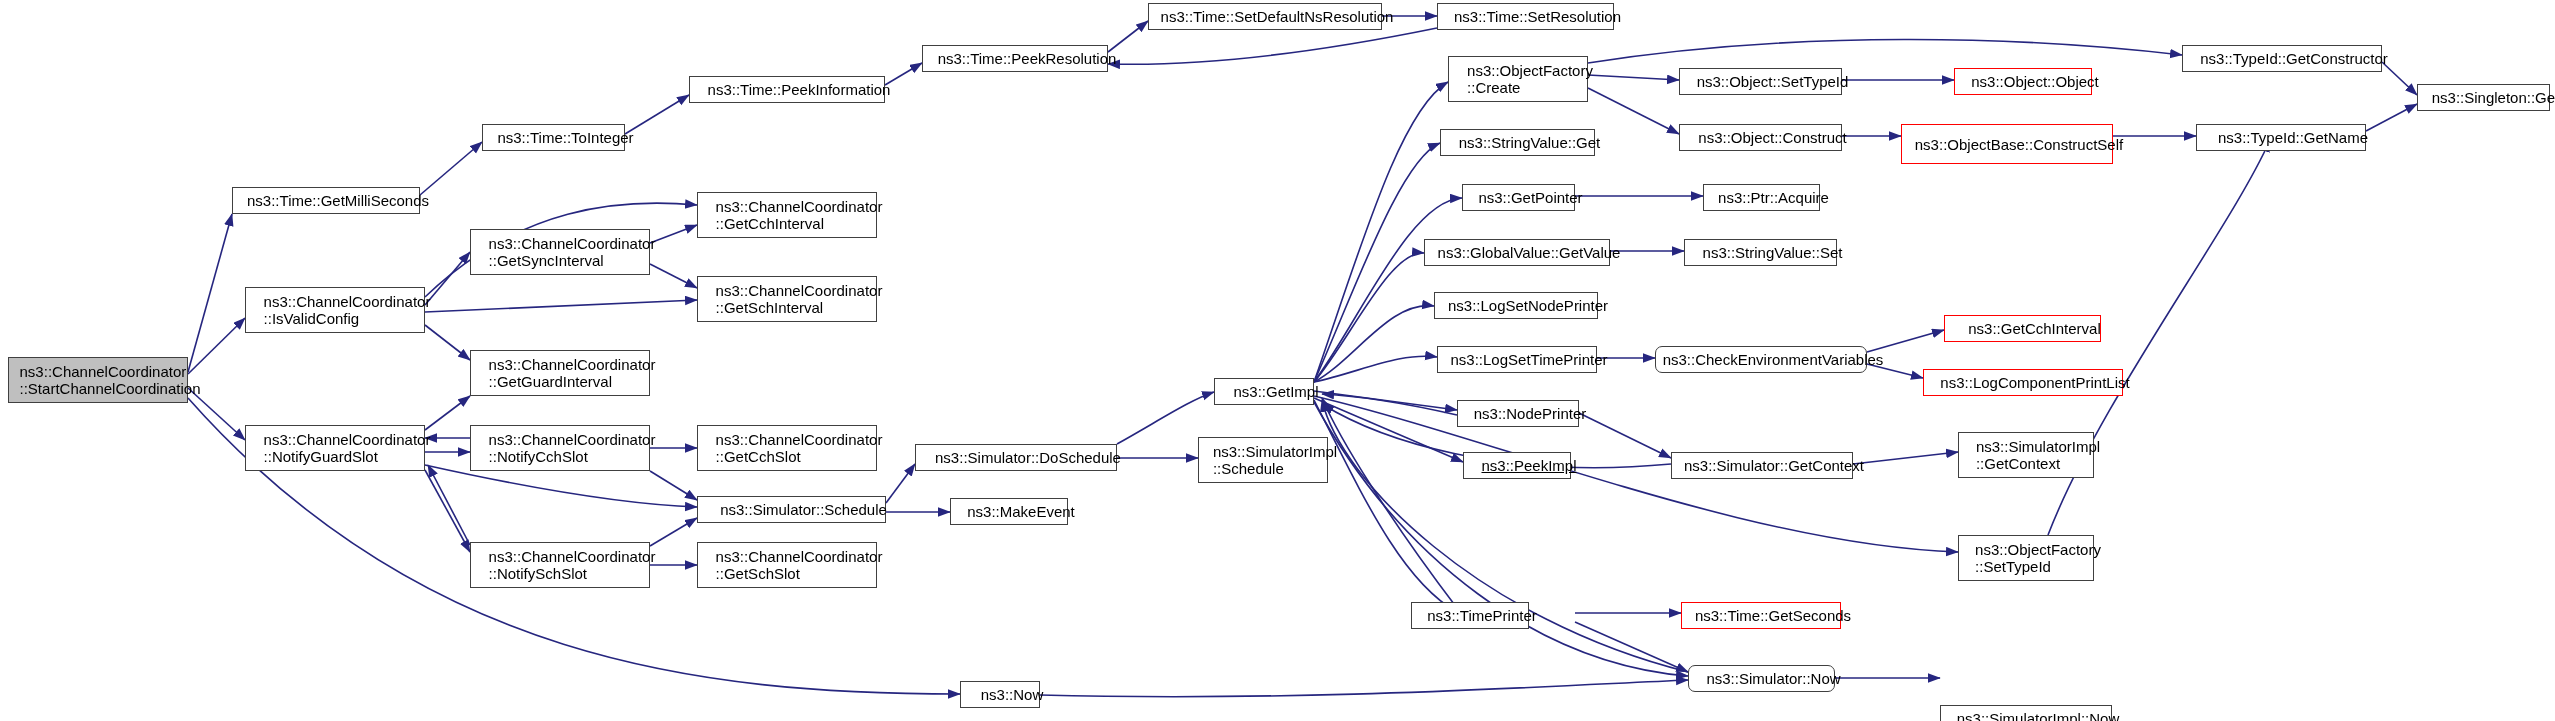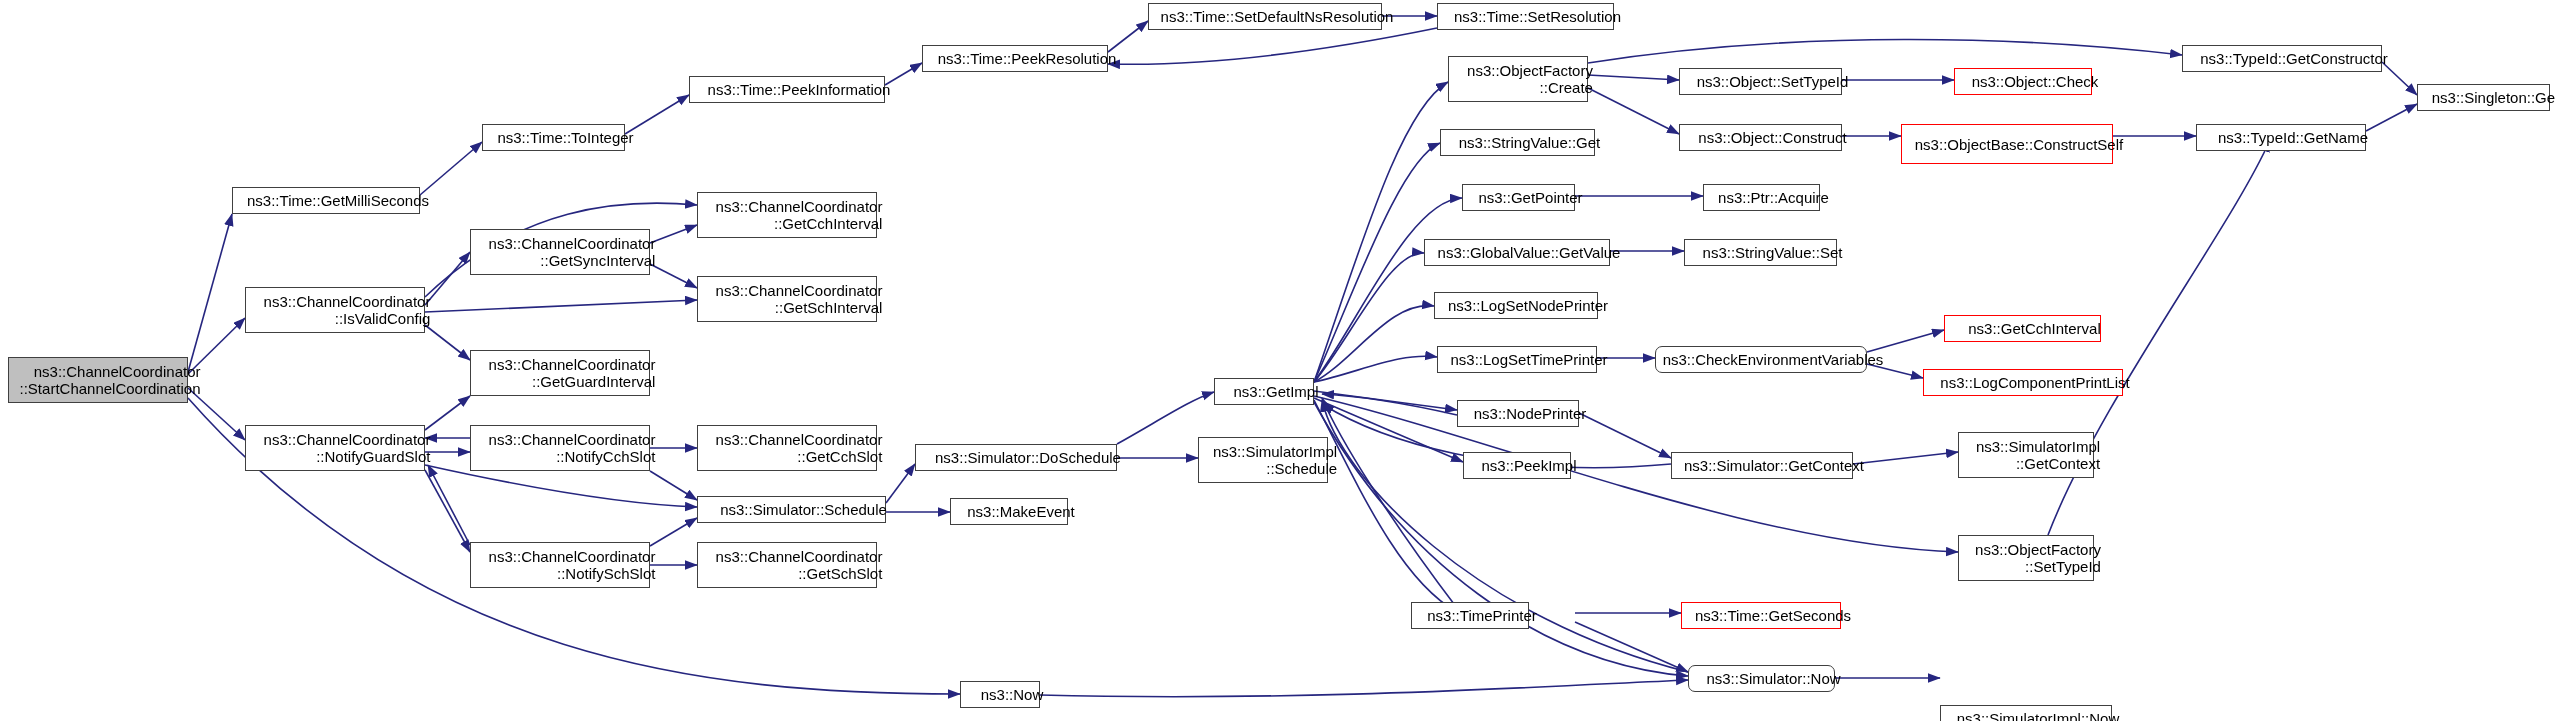--- a/index.html
+++ b/index.html
@@ -11,21 +11,21 @@
     font-family:"Liberation Sans", sans-serif;
     overflow:hidden;
   }
   #edges{position:absolute;left:0;top:0;width:2555px;height:721px;}
   .node{
     position:absolute;
     box-sizing:border-box;
     display:flex;
     align-items:center;
     justify-content:center;
-    text-align:right;
+    text-align:left;
     background:#ffffff;
     border:1px solid #404040;
     color:#000000;
     font-size:15px;
     line-height:17px;
     letter-spacing:0px;
     white-space:pre-line;
     z-index:5;
     padding-left:24px;
   }
@@ -153,29 +153,29 @@
       <div class="node" style="left: 960px; top: 681px; width: 80px; height: 27px;"><span>ns3::Now</span></div>
       <div class="node" style="left: 1214px; top: 378px; width: 100px; height: 27px;"><span>ns3::GetImpl</span></div>
       <div class="node" style="left: 1448px; top: 56px; width: 140px; height: 46px;"><span>ns3::ObjectFactory
 ::Create</span></div>
       <div class="node" style="left: 1440px; top: 129px; width: 155px; height: 27px;"><span>ns3::StringValue::Get</span></div>
       <div class="node" style="left: 1462px; top: 184px; width: 113px; height: 27px;"><span>ns3::GetPointer</span></div>
       <div class="node" style="left: 1424px; top: 239px; width: 186px; height: 27px;"><span>ns3::GlobalValue::GetValue</span></div>
       <div class="node" style="left: 1434px; top: 292px; width: 164px; height: 27px;"><span>ns3::LogSetNodePrinter</span></div>
       <div class="node" style="left: 1437px; top: 346px; width: 160px; height: 27px;"><span>ns3::LogSetTimePrinter</span></div>
       <div class="node" style="left: 1457px; top: 400px; width: 122px; height: 27px;"><span>ns3::NodePrinter</span></div>
-      <div class="node" style="left: 1463px; top: 452px; width: 108px; height: 27px;"><span>ns3::PeekImpl</span></div>
+      <div class="node" style="left: 1463px; top: 452px; width: 108px; height: 27px; text-decoration: underline;"><span>ns3::PeekImpl</span></div>
       <div class="node" style="left: 1411px; top: 602px; width: 118px; height: 27px;"><span>ns3::TimePrinter</span></div>
       <div class="node" style="left: 1679px; top: 68px; width: 163px; height: 27px;"><span>ns3::Object::SetTypeId</span></div>
       <div class="node" style="left: 1679px; top: 124px; width: 163px; height: 27px;"><span>ns3::Object::Construct</span></div>
       <div class="node" style="left: 1703px; top: 184px; width: 117px; height: 27px;"><span>ns3::Ptr::Acquire</span></div>
       <div class="node" style="left: 1684px; top: 239px; width: 153px; height: 27px;"><span>ns3::StringValue::Set</span></div>
       <div class="node" style="left: 1655px; top: 346px; width: 212px; height: 27px; border-radius: 7px;"><span>ns3::CheckEnvironmentVariables</span></div>
       <div class="node" style="left: 1671px; top: 452px; width: 182px; height: 27px;"><span>ns3::Simulator::GetContext</span></div>
-      <div class="node red" style="left: 1954px; top: 68px; width: 138px; height: 27px;"><span>ns3::Object::Check</span></div>
+      <div class="node red" style="left: 1954px; top: 68px; width: 138px; height: 27px;"><span>ns3::Object::Object</span></div>
       <div class="node red" style="left: 1901px; top: 124px; width: 212px; height: 40px;"><span>ns3::ObjectBase::ConstructSelf</span></div>
       <div class="node red" style="left: 1944px; top: 315px; width: 157px; height: 27px;"><span>ns3::GetCchInterval</span></div>
       <div class="node red" style="left: 1923px; top: 369px; width: 200px; height: 27px;"><span>ns3::LogComponentPrintList</span></div>
       <div class="node red" style="left: 1681px; top: 602px; width: 160px; height: 27px;"><span>ns3::Time::GetSeconds</span></div>
       <div class="node" style="left: 1958px; top: 432px; width: 136px; height: 46px;"><span>ns3::SimulatorImpl
 ::GetContext</span></div>
       <div class="node" style="left: 1958px; top: 535px; width: 136px; height: 46px;"><span>ns3::ObjectFactory
 ::SetTypeId</span></div>
       <div class="node" style="left: 1688px; top: 665px; width: 147px; height: 27px; border-radius: 7px;"><span>ns3::Simulator::Now</span></div>
       <div class="node" style="left: 1940px; top: 665px; width: 172px; height: 27px; margin-top: 40px;"><span>ns3::SimulatorImpl::Now</span></div>

